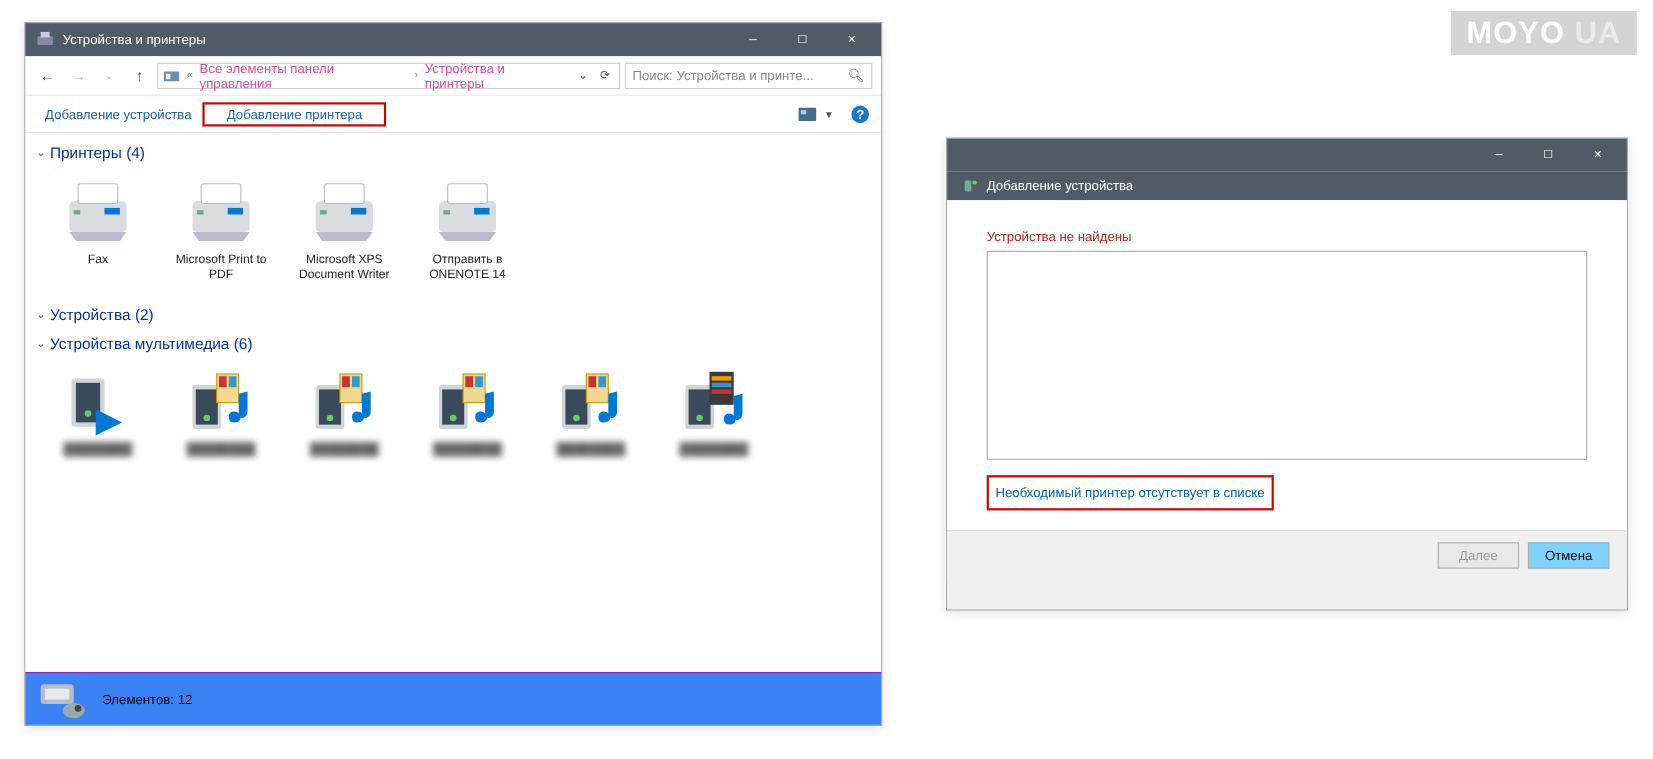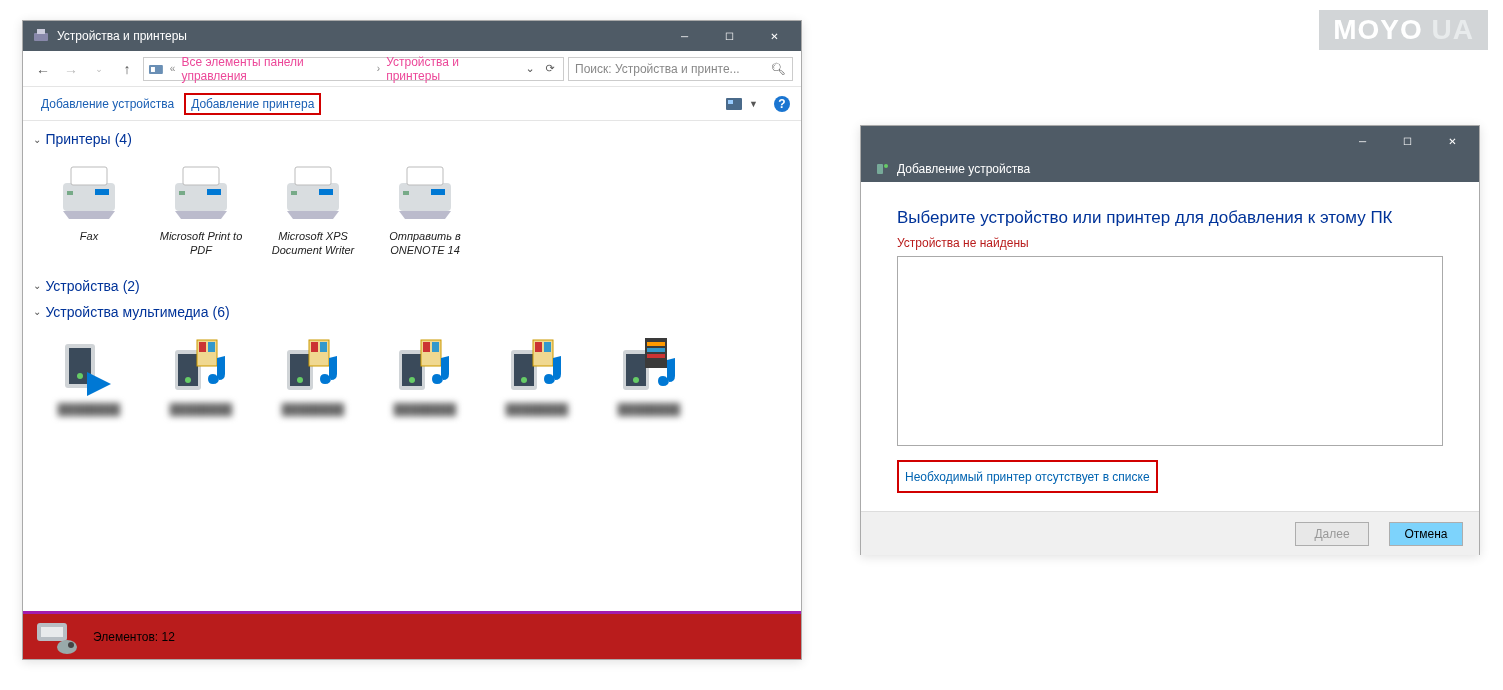--- a/index.html
+++ b/index.html
@@ -24,36 +24,36 @@
 .addrbox .chev { color: #888; font-size: 10px; }
 .addrbox .seg { color: #ec4899; }
 .addrbox .refresh { margin-left: auto; display: flex; gap: 2px; align-items: center; }
 .addrbox .rbtn { width: 18px; text-align: center; color: #555; font-size: 11px; }
 .searchbox { width: 225px; height: 24px; border: 1px solid #ccc; display: flex; align-items: center; padding: 0 6px; font-size: 12px; color: #888; gap: 6px; }
 .searchbox .srch { margin-left: auto; color: #555; }
 
 
 .toolbar { height: 34px; display: flex; align-items: center; padding: 0 10px; gap: 2px; border-bottom: 1px solid #e5e5e5; font-size: 12px; }
 .toolbar .tbtn { padding: 4px 8px; color: #1a5fb4; cursor: pointer; }
-.toolbar .tbtn.hl { border: 2px solid #d10000; padding: 2px 5px; }
+.toolbar .tbtn.hl { border: 2px solid #d10000; padding: 2px 20px; }
 .toolbar .sp { flex: 1; }
 .toolbar .viewbtn { display: flex; align-items: center; gap: 2px; padding: 2px 4px; border: 1px solid transparent; }
 .toolbar .help { color: #1a75d1; font-size: 16px; margin-left: 8px; }
 
 
 .content { height: 490px; overflow-y: auto; padding: 4px 10px; }
 .grphdr { display: flex; align-items: center; gap: 4px; color: #003399; font-size: 14px; padding: 6px 0 4px; cursor: pointer; }
 .grphdr .arr { font-size: 10px; color: #555; }
 .grphdr .name { color: #003399; }
 .grphdr .cnt { color: #003399; }
 
 .items { display: flex; flex-wrap: wrap; gap: 0; padding: 6px 0 10px; }
 .item { width: 112px; display: flex; flex-direction: column; align-items: center; padding: 4px; }
 .item .icn { width: 64px; height: 64px; display: flex; align-items: center; justify-content: center; }
-.item .lbl { font-size: 11px; text-align: center; color: #222; margin-top: 4px; line-height: 1.3; max-width: 100px; font-style: italic; }
+.item .lbl { font-size: 11px; text-align: center; color: #222; margin-top: 4px; line-height: 1.3; max-width: 100px; }
 .item .blur { filter: blur(3px); color: #666 !important; }
 
 
 .printer-svg rect.body { fill: #d9dde0; }
 .printer-svg rect.tray { fill: #fff; stroke: #bbb; }
 .printer-svg rect.screen { fill: #0078d4; }
 
 
 .laptop-svg polygon.base { fill: #2b3a4a; }
 .laptop-svg rect.screen { fill: #0078d4; }
@@ -61,35 +61,35 @@
 
 
 .mouse-svg ellipse { fill: #c8cdd2; stroke: #888; }
 
 
 .media-svg rect.tower { fill: #d0d4d7; }
 .media-svg rect.front { fill: #3a4a5a; }
 .media-svg path.note { fill: #0078d4; }
 
 
-.statusbar { position: absolute; bottom: 0; left: 0; right: 0; height: 48px; border-top: 3px solid #a21caf; background: #b91c1c; display: flex; align-items: center; padding: 0 10px; gap: 12px; font-size: 12px; }
+.statusbar { position: absolute; bottom: 0; left: 0; right: 0; height: 48px; border-top: 1px solid #a21caf; background: #3b82f6; display: flex; align-items: center; padding: 0 10px; gap: 12px; font-size: 12px; }
 .statusbar .sicn { width: 48px; height: 40px; }
 
 
 .win2 { position: absolute; top: 125px; left: 860px; width: 620px; height: 430px; border: 1px solid #aaa; background: #f0f0f0; box-shadow: 0 2px 10px rgba(0,0,0,.12); }
 .win2 .titlebar2 { height: 30px; background: #4f5b66; }
 .win2 .subtitle { height: 26px; background: #4f5b66; color: #fff; display: flex; align-items: center; padding: 0 14px; font-size: 12px; gap: 8px; }
 .win2 .dlgbody { background: #fff; margin: 0; padding: 26px 36px 18px; }
 .win2 .dlgtitle { font-size: 17px; color: #003399; margin-bottom: 8px; }
 .win2 .dlgmsg { font-size: 12px; color: #b91c1c; margin-bottom: 6px; }
 .win2 .listbox { border: 1px solid #aaa; height: 190px; background: #fff; }
 .win2 .link { font-size: 12px; color: #0063b1; display: inline-block; margin-top: 18px; padding: 2px 4px; cursor: pointer; }
 .win2 .hlbox { border: 2px solid #d10000; display: inline-block; padding: 5px 2px; margin-top: 14px; }
 .win2 .hlbox .link { margin-top: 0; }
-.win2 .dlgbtns { border-top: 1px solid #ddd; background: #f0f0f0; height: 44px; display: flex; align-items: center; justify-content: flex-end; padding: 0 16px; gap: 20px; }
+.win2 .dlgbtns { border-top: 1px solid #ddd; background: #f0f0f0; height: 44px; display: flex; align-items: center; justify-content: flex-end; padding: 0 16px; gap: 8px; }
 .win2 .btn { min-width: 74px; height: 24px; border: 1px solid #adadad; background: #7dd3fc; font-size: 12px; padding: 0 12px; }
 .win2 .btn:disabled { color: #999; background: #e8e8e8; }
 
 
 svg { display: block; }
 </style>
 </head>
 <body>
 
 <div class="watermark">
@@ -327,21 +327,20 @@
     <div class="winbtn close">✕</div>
   </div>
   <div class="subtitle">
     <svg width="14" height="14" viewBox="0 0 14 14">
         <rect x="2" y="2" width="6" height="10" fill="#7a9" rx="1"></rect>
         <circle cx="11" cy="4" r="2" fill="#6c6"></circle>
       </svg>
     <span>Добавление устройства</span>
   </div>
   <div class="dlgbody">
-    <div class="dlgtitle">Выберите устройство или принтер для добавления к этому ПК</div>
     <div class="dlgmsg">Устройства не найдены</div>
     <div class="listbox"></div>
     <div class="hlbox">
       <span class="link">Необходимый принтер отсутствует в списке</span>
     </div>
   </div>
   <div class="dlgbtns">
     <button class="btn" disabled="">Далее</button>
     <button class="btn">Отмена</button>
   </div>

